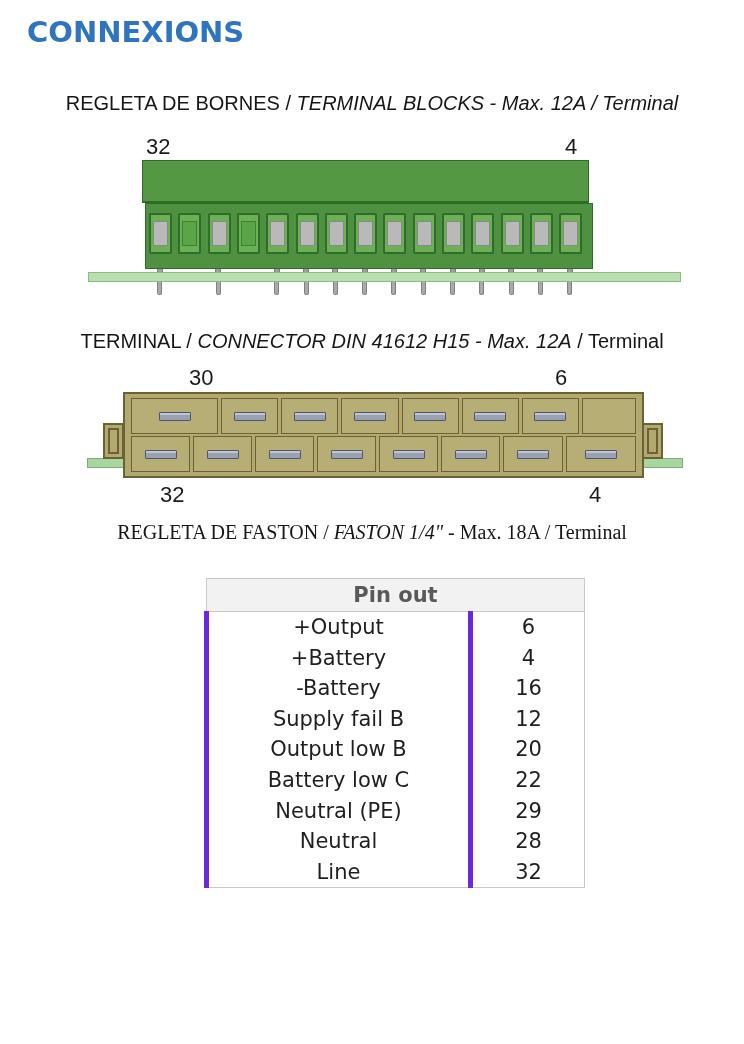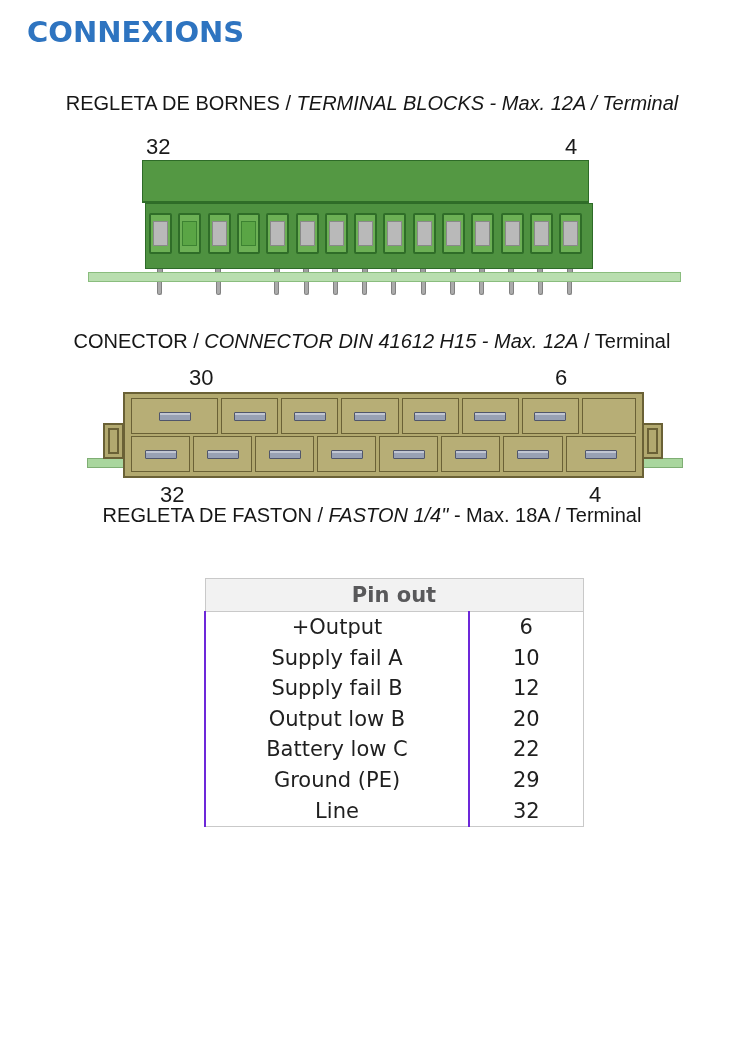--- a/index.html
+++ b/index.html
@@ -16,21 +16,21 @@
     font-size:29px;color:#2E74C0;letter-spacing:0px;white-space:nowrap;
   }
 
   
   .caption{
     position:absolute;left:0;width:744px;text-align:center;
     font-size:20px;color:#161616;white-space:nowrap;
   }
   #caption-terminal{top:92px;}
   #caption-din{top:330px;}
-  #caption-faston{top:504px;}
+  #caption-faston{top:521px;font-family:Liberation Serif, serif;}
   .caption .it{font-style:italic;}
 
   
   .fig-label{
     position:absolute;font-size:22px;color:#1a1a1a;white-space:nowrap;
   }
 
   
   #tb-upper{
     position:absolute;left:142px;top:160px;width:447px;height:43px;
@@ -97,32 +97,32 @@
   #pinout-table{
     position:absolute;left:204px;top:578px;width:378px;
     border-collapse:collapse;table-layout:fixed;
     font-family:"DejaVu Sans",sans-serif;font-size:21px;color:#1f1f1f;
   }
   #pinout-table th{
     background:#f2f2f2;color:#59595b;font-weight:bold;
     border:1px solid #c9c9c9;height:32px;text-align:center;padding:0;
   }
   #pinout-table td{
-    border-left:2px solid #6d28d9;border-right:1px solid #c9c9c9;
+    border-left:5px solid #6d28d9;border-right:1px solid #c9c9c9;
     text-align:center;height:30.6px;padding:0;line-height:30.6px;white-space:nowrap;
   }
   #pinout-table tbody tr:last-child td{border-bottom:1px solid #c9c9c9;}
 </style>
 </head>
 <body>
 
 <div id="page-title">CONNEXIONS</div>
 
 <div id="caption-terminal" class="caption"><span>REGLETA DE BORNES / </span><span class="it">TERMINAL BLOCKS - Max. 12A / Terminal</span></div>
-<div id="caption-din" class="caption"><span>CONECTOR / </span><span class="it">CONNECTOR DIN 41612 H15 - Max. 12A</span><span> / Terminal</span></div>
+<div id="caption-din" class="caption"><span>TERMINAL / </span><span class="it">CONNECTOR DIN 41612 H15 - Max. 12A</span><span> / Terminal</span></div>
 <div id="caption-faston" class="caption"><span>REGLETA DE FASTON / </span><span class="it">FASTON 1/4"</span><span> - Max. 18A / Terminal</span></div>
 
 <div class="layer" id="fig-terminal">
   <div class="fig-label" style="left:146px;top:134px;">32</div>
   <div class="fig-label" style="left:565px;top:134px;">4</div>
   <div id="tb-upper"></div>
   <div id="tb-lower">
       <div class="tb-slot" style="left: 3px;">
         <div class="tb-screw"></div>
       </div>
@@ -270,37 +270,45 @@
     <tr>
         <th colspan="2">Pin out</th>
       </tr>
   </thead>
   <tbody id="pinout-body">
       <tr>
         <td>+Output</td>
         <td>6</td>
       </tr>
       <tr>
-        <td>Supply fail A</td>
-        <td>10</td>
+        <td>+Battery</td>
+        <td>4</td>
+      </tr>
+      <tr>
+        <td>-Battery</td>
+        <td>16</td>
       </tr>
       <tr>
         <td>Supply fail B</td>
         <td>12</td>
       </tr>
       <tr>
         <td>Output low B</td>
         <td>20</td>
       </tr>
       <tr>
         <td>Battery low C</td>
         <td>22</td>
       </tr>
       <tr>
-        <td>Ground (PE)</td>
+        <td>Neutral (PE)</td>
         <td>29</td>
+      </tr>
+      <tr>
+        <td>Neutral</td>
+        <td>28</td>
       </tr>
       <tr>
         <td>Line</td>
         <td>32</td>
       </tr>
     </tbody>
 </table>
 
 </body></html>

